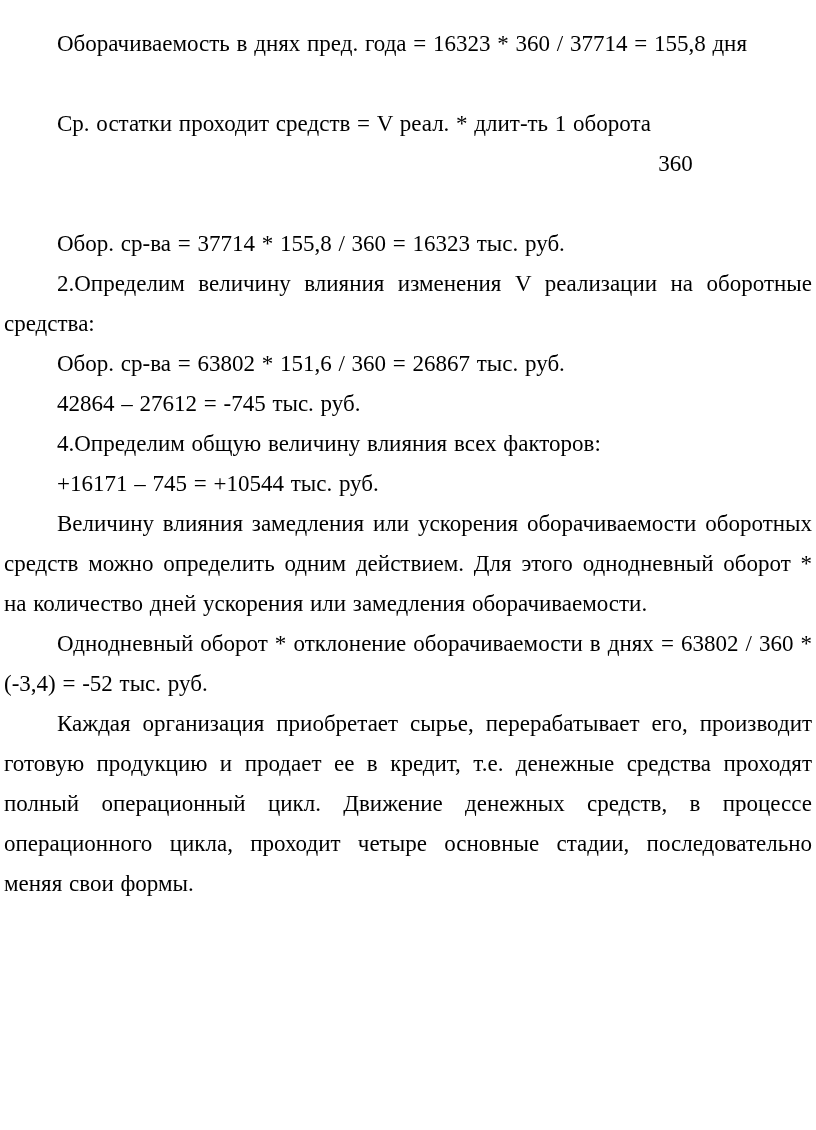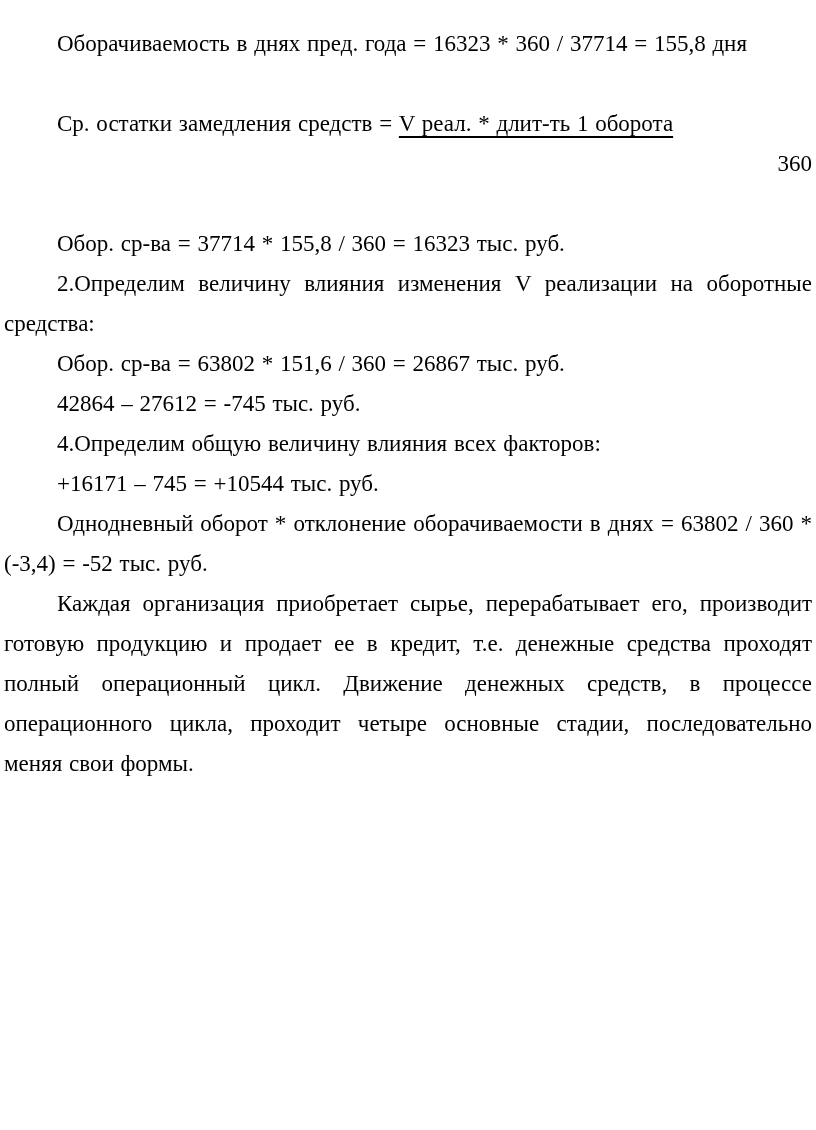--- a/index.html
+++ b/index.html
@@ -25,41 +25,40 @@
     margin: 0;
     text-indent: 53px;
     text-align: justify;
     text-align-last: left;
     word-spacing: 1px;
   }
   .spacer {
     height: 40px;
   }
   .underline {
-    text-decoration: underline;
     text-decoration-thickness: 2px;
     text-underline-offset: 5px;
   }
   .denominator {
     margin: 0;
     text-indent: 535px;
-    text-align: right;
+    text-align: center;
   }
 </style>
 </head>
 <body>
 
 <div class="page">
 
   <p class="para">Оборачиваемость в днях пред. года = 16323 * 360 / 37714 = 155,8 дня</p>
 
 
   <div class="spacer"></div>
 
-  <p class="para"><span>Ср. остатки замедления средств = </span><span class="underline">V реал. * длит-ть 1 оборота</span></p>
+  <p class="para"><span>Ср. остатки проходит средств = </span><span class="underline">V реал. * длит-ть 1 оборота</span></p>
 
   <p class="denominator">360</p>
 
   <div class="spacer"></div>
 
 
   <p class="para">Обор. ср-ва = 37714 * 155,8 / 360 = 16323 тыс. руб.</p>
 
   <p class="para">2.Определим величину влияния изменения V реализации на оборотные средства:</p>
 
@@ -67,18 +66,19 @@
 
 
   <p class="para">Обор. ср-ва = 63802 * 151,6 / 360 = 26867 тыс. руб.</p>
 
   <p class="para">42864 – 27612 = -745 тыс. руб.</p>
 
   <p class="para">4.Определим общую величину влияния всех факторов:</p>
 
   <p class="para">+16171 – 745 = +10544 тыс. руб.</p>
 
+  <p class="para">Величину влияния замедления или ускорения оборачиваемости оборотных средств можно определить одним действием. Для этого однодневный оборот * на количество дней ускорения или замедления оборачиваемости.</p>
 
   <p class="para">Однодневный оборот * отклонение оборачиваемости в днях = 63802 / 360 * (-3,4) = -52 тыс. руб.</p>
 
   <p class="para">Каждая организация приобретает сырье, перерабатывает его, производит готовую продукцию и продает ее в кредит, т.е. денежные средства проходят полный операционный цикл. Движение денежных средств, в процессе операционного цикла, проходит четыре основные стадии, последовательно меняя свои формы.</p>
 
 </div>
 
 </body></html>

